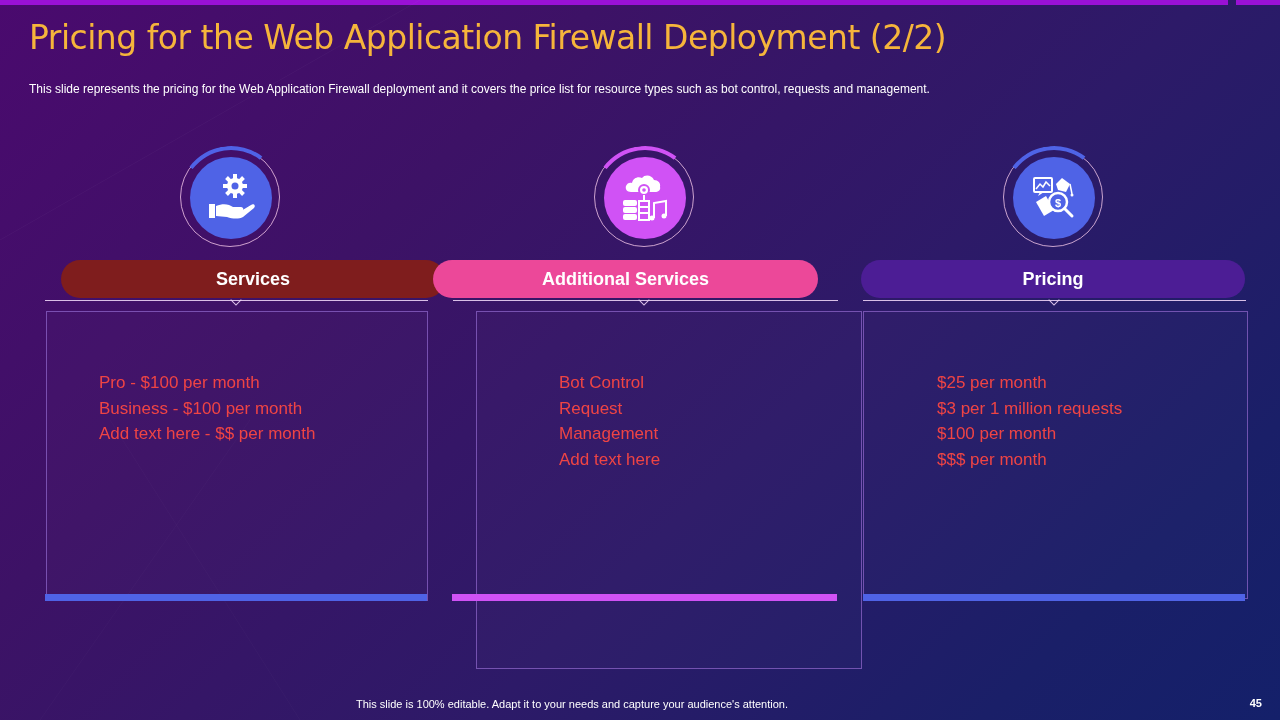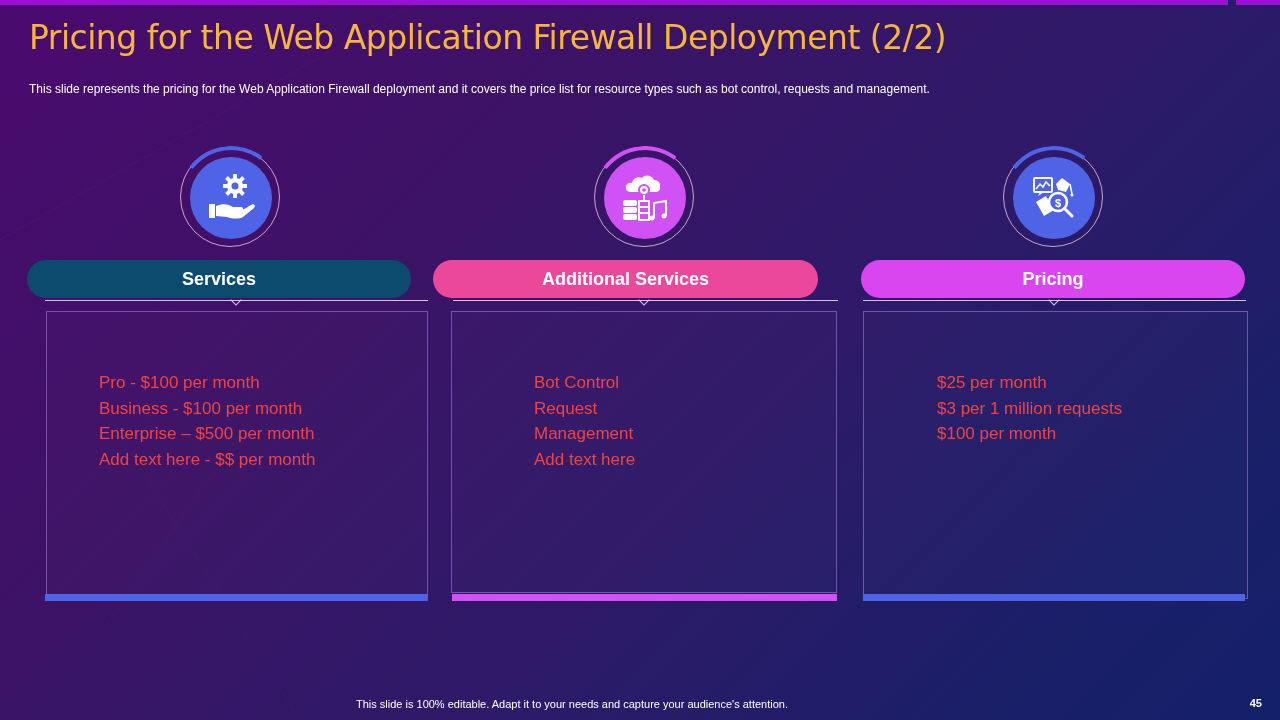--- a/index.html
+++ b/index.html
@@ -113,30 +113,29 @@
           <rect x="30" y="23" width="4" height="5" transform="rotate(45 32 16)"></rect>
           <rect x="30" y="4" width="4" height="5" transform="rotate(-45 32 16)"></rect>
           <rect x="30" y="23" width="4" height="5" transform="rotate(-45 32 16)"></rect>
         </g>
         <circle cx="32" cy="16" r="3.5" fill="#4f63e6"></circle>
         <rect x="6" y="34" width="6" height="14" fill="#ffffff"></rect>
         <path d="M13 36 C20 33 26 34 30 37 L38 37 C41 37 41 41 38 41 L28 41 L38 41 L48 35 C51 33 53 36 51 38 L40 47 C36 49 30 49 24 47 L13 46 Z" fill="#ffffff"></path>
       </svg>
     </div>
   </div>
-  <div class="pill" style="left:27px; top:260px; width:384px; background:#0c4a6e;text-align:right;">
+  <div class="pill" style="left:61px; top:260px; width:384px; background:#7f1d1d;text-align:right;">
     <span>Services</span>
   </div>
   <div class="pill-underline" style="left:45px; top:300px; width:383px;"></div>
   <div class="pill-caret" style="left:232px; top:296px;"></div>
   <div class="card" style="left:46px; top:311px; width:382px; height:290px;">
     <ul class="card-list" style="left:52px; top:58px;">
       <li>Pro - $100 per month</li>
       <li>Business - $100 per month</li>
-      <li>Enterprise – $500 per month</li>
       <li>Add  text here - $$ per month</li>
     </ul>
   </div>
   <div class="card-bar" style="left:45px; top:594px; width:382px; background:#4f63e6;"></div>
 </div>
 
 <div>
   <div class="icon-wrap" style="left:594px; top:147px;">
     <div class="icon-arc" style="border-top-color:#d052f5; transform:rotate(-8deg);"></div>
     <div class="icon-circle" style="background:#d052f5;">
@@ -155,21 +154,21 @@
         <circle cx="35" cy="48" r="2.5" fill="#ffffff"></circle>
         <circle cx="47" cy="46" r="2.5" fill="#ffffff"></circle>
       </svg>
     </div>
   </div>
   <div class="pill" style="left:433px; top:260px; width:385px; background:#ec4899;">
     <span>Additional Services</span>
   </div>
   <div class="pill-underline" style="left:453px; top:300px; width:385px;"></div>
   <div class="pill-caret" style="left:640px; top:296px;"></div>
-  <div class="card" style="left:451px; top:311px; width:386px; height:282px;padding-left:32px;">
+  <div class="card" style="left:476px; top:311px; width:386px; height:358px;padding-left:32px;">
     <ul class="card-list" style="left:82px; top:58px;">
       <li>Bot Control</li>
       <li>Request</li>
       <li>Management</li>
       <li>Add  text here</li>
     </ul>
   </div>
   <div class="card-bar" style="left:452px; top:594px; width:385px; background:#d052f5;"></div>
 </div>
 
@@ -184,29 +183,30 @@
         <path d="M30 14 L36 8 L44 14 L40 22 L32 20 Z" fill="#ffffff"></path>
         <line x1="44" y1="14" x2="46" y2="24" stroke="#ffffff" stroke-width="1.5"></line>
         <circle cx="46" cy="25" r="1.5" fill="#ffffff"></circle>
         <path d="M10 32 L20 26 L28 40 L18 46 Z" fill="#ffffff"></path>
         <circle cx="32" cy="32" r="9" fill="#4f63e6" stroke="#ffffff" stroke-width="2.5"></circle>
         <text x="32" y="36.5" text-anchor="middle" font-family="Liberation Sans, sans-serif" font-size="11" font-weight="bold" fill="#ffffff">$</text>
         <line x1="38.5" y1="38.5" x2="46" y2="46" stroke="#ffffff" stroke-width="3" stroke-linecap="round"></line>
       </svg>
     </div>
   </div>
-  <div class="pill" style="left:861px; top:260px; width:384px; background:#d946ef;">
+  <div class="pill" style="left:861px; top:260px; width:384px; background:#4c1d95;">
     <span>Pricing</span>
   </div>
   <div class="pill-underline" style="left:863px; top:300px; width:383px;"></div>
   <div class="pill-caret" style="left:1050px; top:296px;"></div>
   <div class="card" style="left:863px; top:311px; width:385px; height:288px;">
     <ul class="card-list" style="left:73px; top:58px;">
       <li>$25 per month</li>
       <li>$3 per 1 million  requests</li>
       <li>$100 per month</li>
+      <li>$$$ per month</li>
     </ul>
   </div>
   <div class="card-bar" style="left:863px; top:594px; width:382px; background:#4f63e6;"></div>
 </div>
 
 <div class="footer">This slide is 100% editable. Adapt it to your needs and capture your audience's attention.</div>
 <div class="page-num">45</div>
 
 </body></html>

